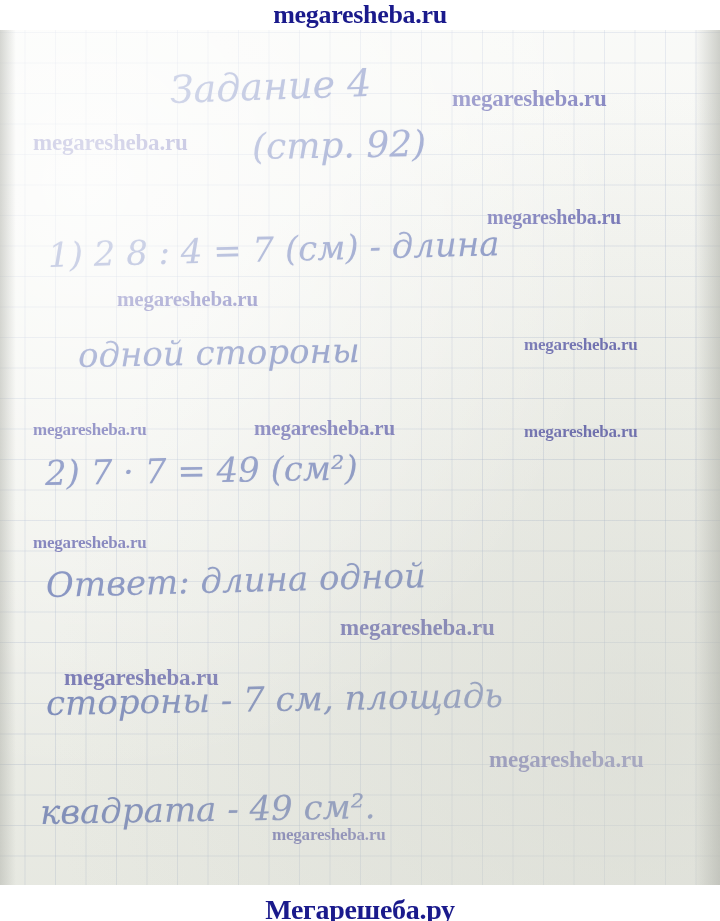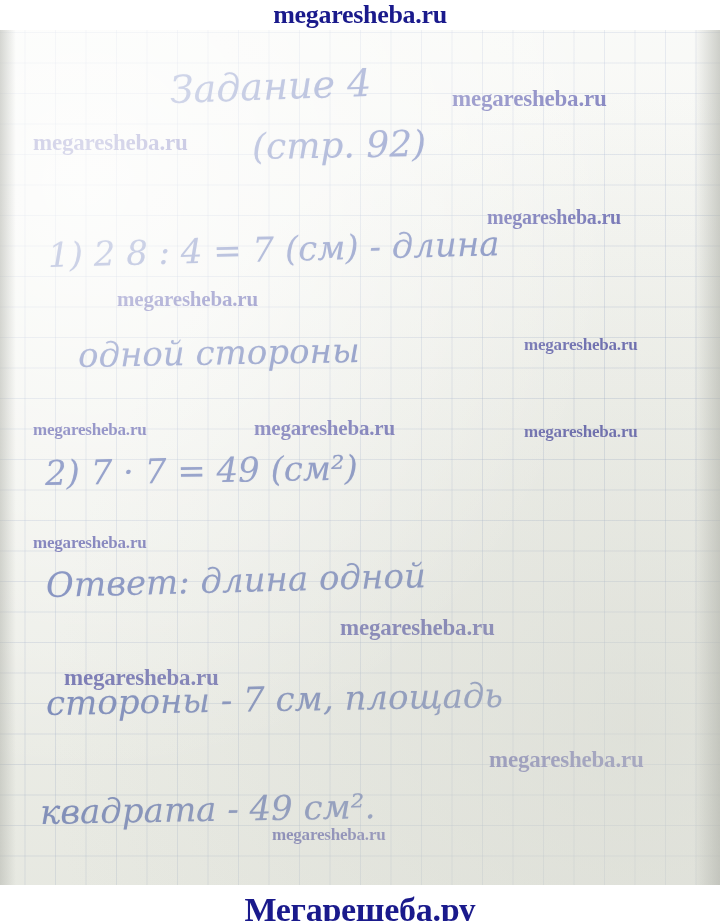--- a/index.html
+++ b/index.html
@@ -30,21 +30,21 @@
     top: 0;
     height: 30px;
     line-height: 30px;
     font-size: 26px;
     background: #ffffff;
   }
   #bottom-banner {
     bottom: 0;
     height: 26px;
     line-height: 30px;
-    font-size: 34px;
+    font-size: 28px;
     background: #ffffff;
   }
 
   
   #page-scan {
     position: absolute;
     top: 30px;
     left: 0;
     width: 720px;
     height: 855px;

